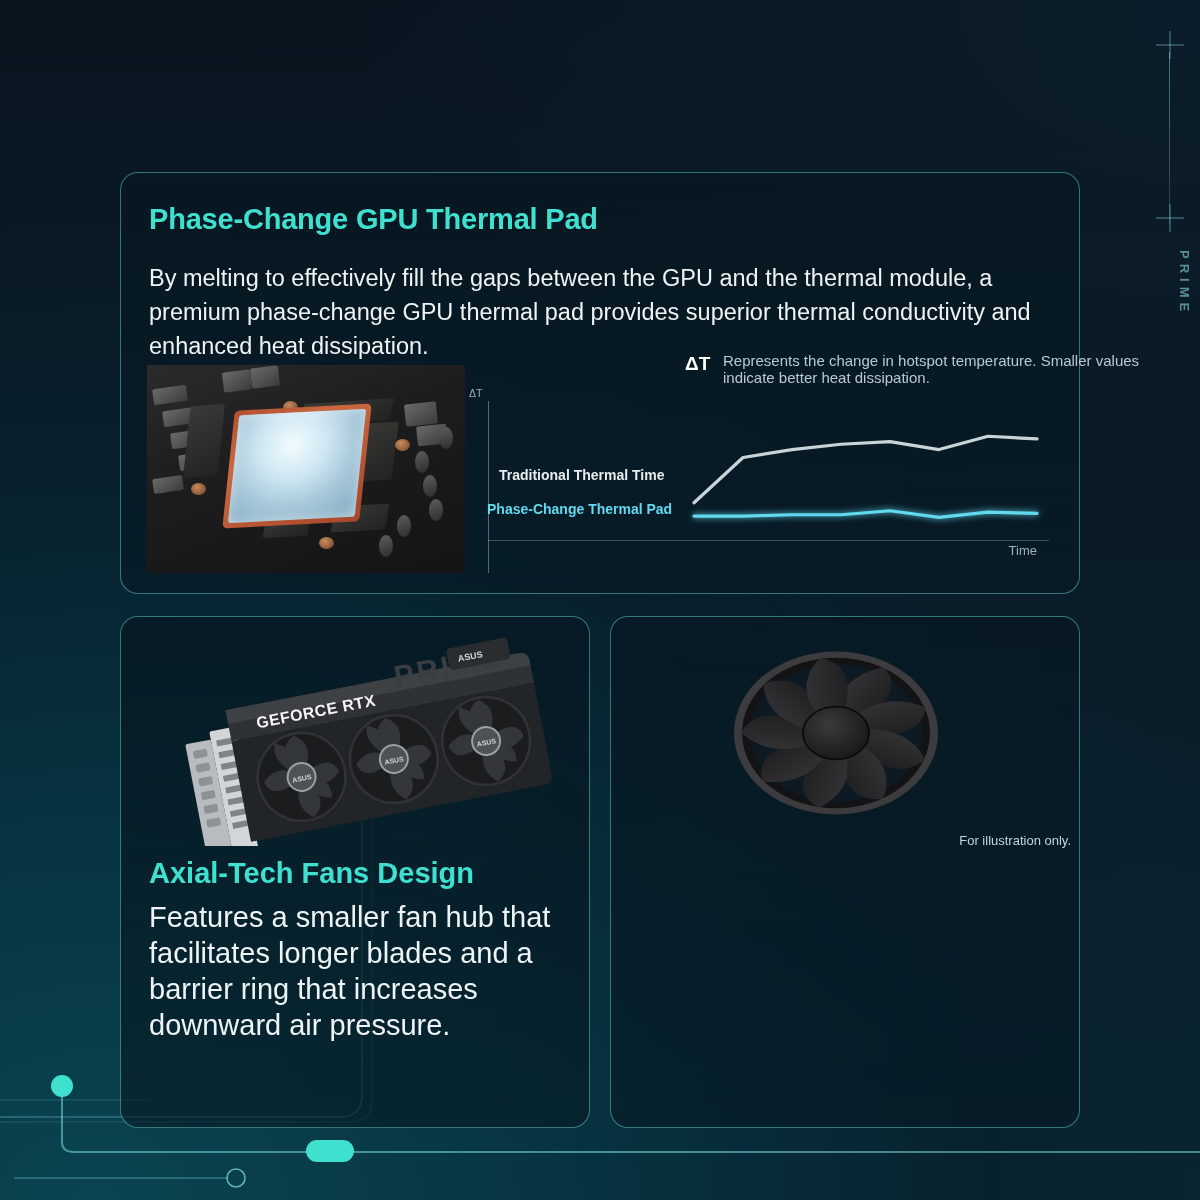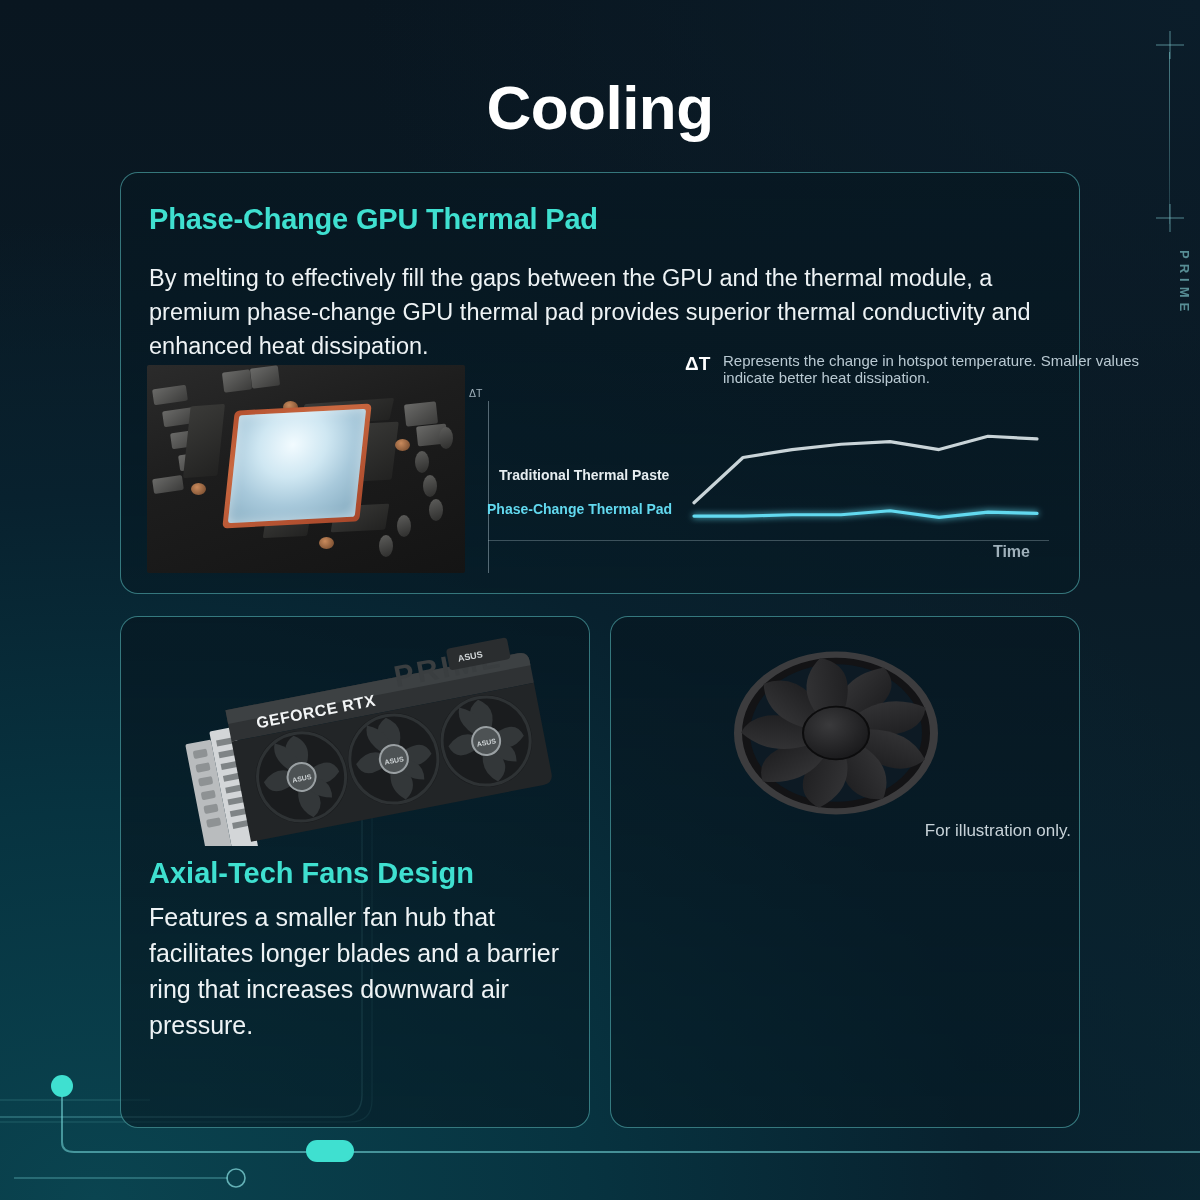--- a/index.html
+++ b/index.html
@@ -118,43 +118,43 @@
   }
   .axis-y{
     position:absolute; left:19px; top:36px; width:1px; height:172px;
     background:rgba(150,170,180,.55);
   }
   .axis-x{
     position:absolute; left:19px; top:175px; width:561px; height:1px;
     background:rgba(150,170,180,.38);
   }
   .axis-x-label{
-    position:absolute; right:19px; top:178px; font-size:16px; color:#9fb0ba; font-weight:700;
+    position:absolute; right:12px; top:178px; font-size:13px; color:#9fb0ba; font-weight:400;
   }
   .series-label{ position:absolute; font-size:14px; font-weight:700; }
   #label-traditional{ left:30px; top:102px; color:#e6edf0; }
   #label-phasechange{ left:18px; top:136px; color:#62d9ef; }
   .chart-svg{ position:absolute; left:0; top:0; width:580px; height:208px; }
 
   
   #gpu-card-photo{
     position:absolute; left:55px; top:14px; width:390px; height:215px;
   }
   #fan-photo{
     position:absolute; left:50px; top:16px; width:350px; height:205px;
   }
   .illus-note{
-    position:absolute; right:8px; top:204px; font-size:17px; color:#c7d2d8; font-weight:400;
+    position:absolute; right:8px; top:216px; font-size:13px; color:#c7d2d8; font-weight:400;
   }
   .bottom-title{
     position:absolute; left:28px; top:240px; font-size:29px; font-weight:700; color:#3fe0d0;
   }
   .bottom-body{
     position:absolute; left:28px; top:282px; width:418px;
-    font-size:25px; line-height:36px; color:#eef3f5; font-weight:400;
+    font-size:29px; line-height:36px; color:#eef3f5; font-weight:400;
   }
 </style>
 </head>
 <body>
 
 <div id="stage">
 
   <svg class="deco" width="1200" height="1200" viewBox="0 0 1200 1200" fill="none">
     <path d="M0 1117 H340 Q362 1117 362 1095 V700" stroke="rgba(110,200,205,.38)" stroke-width="1.4" fill="none"></path>
     <path d="M0 1122 H350 Q372 1122 372 1100 V760" stroke="rgba(110,200,205,.22)" stroke-width="1.2" fill="none"></path>
@@ -166,21 +166,20 @@
     <path d="M0 1100 H150" stroke="rgba(110,200,205,.25)" stroke-width="1.2"></path>
   </svg>
 
   <div class="rail">
     <div class="cross" id="cross-top"></div>
     <div class="rail-line"></div>
     <div class="cross" id="cross-bottom"></div>
     <div class="prime-vert">PRIME</div>
   </div>
 
-  <div class="page-title">Cooling</div>
 
   <div class="card" id="card-thermal-pad">
     <div class="card-title">Phase-Change GPU Thermal Pad</div>
     <div class="card-body">By melting to effectively fill the gaps between the GPU and the thermal module, a premium phase-change GPU thermal pad provides superior thermal conductivity and enhanced heat dissipation.</div>
 
     <div id="gpu-die-photo">
       <div class="pcb-rows">
         <div class="chip" style="left:6px;  top:22px;  width:34px; height:16px; transform:rotate(-8deg);"></div>
         <div class="chip" style="left:16px; top:44px;  width:34px; height:16px; transform:rotate(-8deg);"></div>
         <div class="chip" style="left:24px; top:66px;  width:34px; height:16px; transform:rotate(-8deg);"></div>
@@ -215,21 +214,21 @@
 
     <div id="thermal-chart">
       <div class="dt-badge">ΔT</div>
       <div class="dt-desc">Represents the change in hotspot temperature. Smaller values indicate better heat dissipation.</div>
 
       <div class="axis-y-label">ΔT</div>
       <div class="axis-y"></div>
       <div class="axis-x"></div>
       <div class="axis-x-label">Time</div>
 
-      <div class="series-label" id="label-traditional">Traditional Thermal Paste</div>
+      <div class="series-label" id="label-traditional">Traditional Thermal Time</div>
       <div class="series-label" id="label-phasechange">Phase-Change Thermal Pad</div>
 
       <svg class="chart-svg" id="chart-lines" viewBox="0 0 580 208" fill="none">
         <defs>
           <filter id="glowblue" x="-40%" y="-200%" width="180%" height="500%">
             <feGaussianBlur stdDeviation="3" result="b"></feGaussianBlur>
             <feMerge>
                 <feMergeNode in="b"></feMergeNode>
                 <feMergeNode in="SourceGraphic"></feMergeNode>
               </feMerge>

